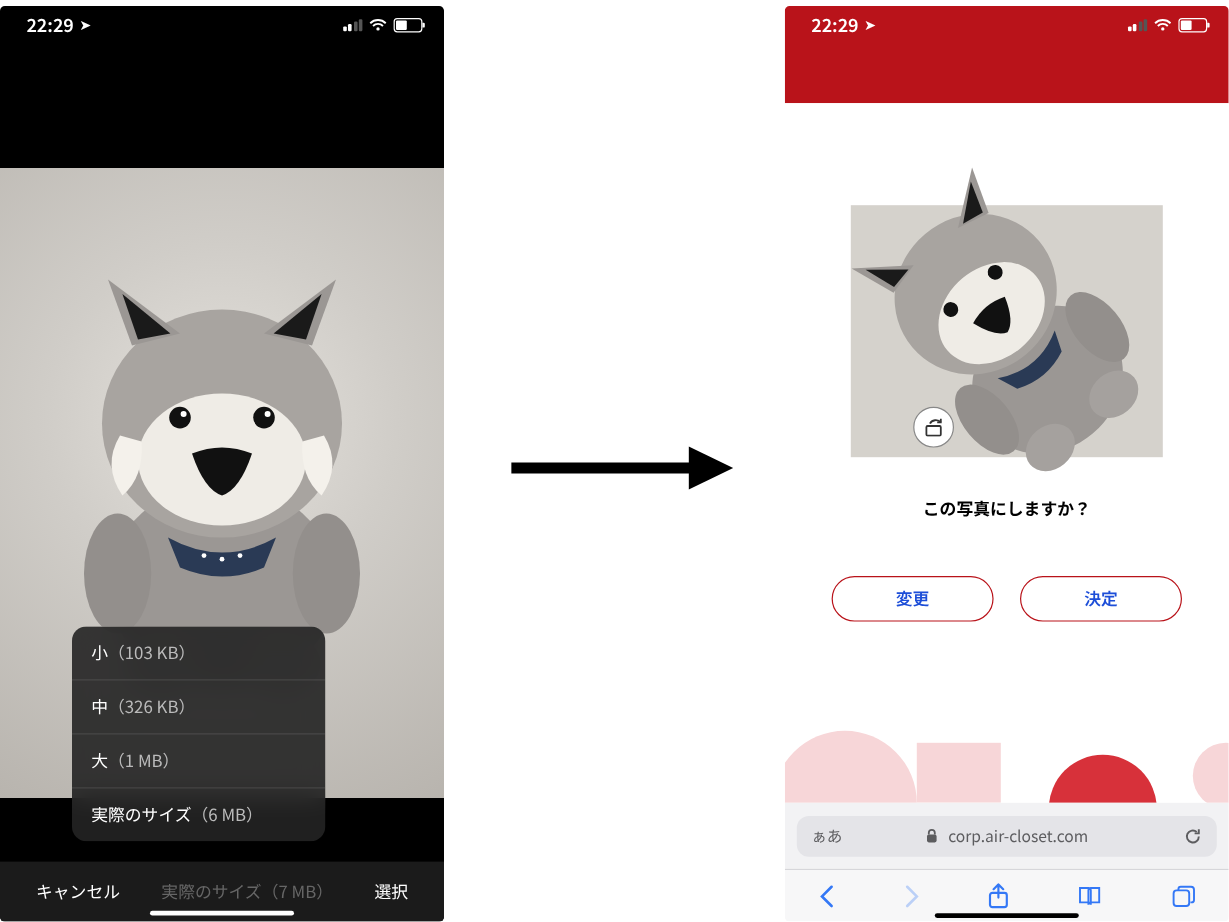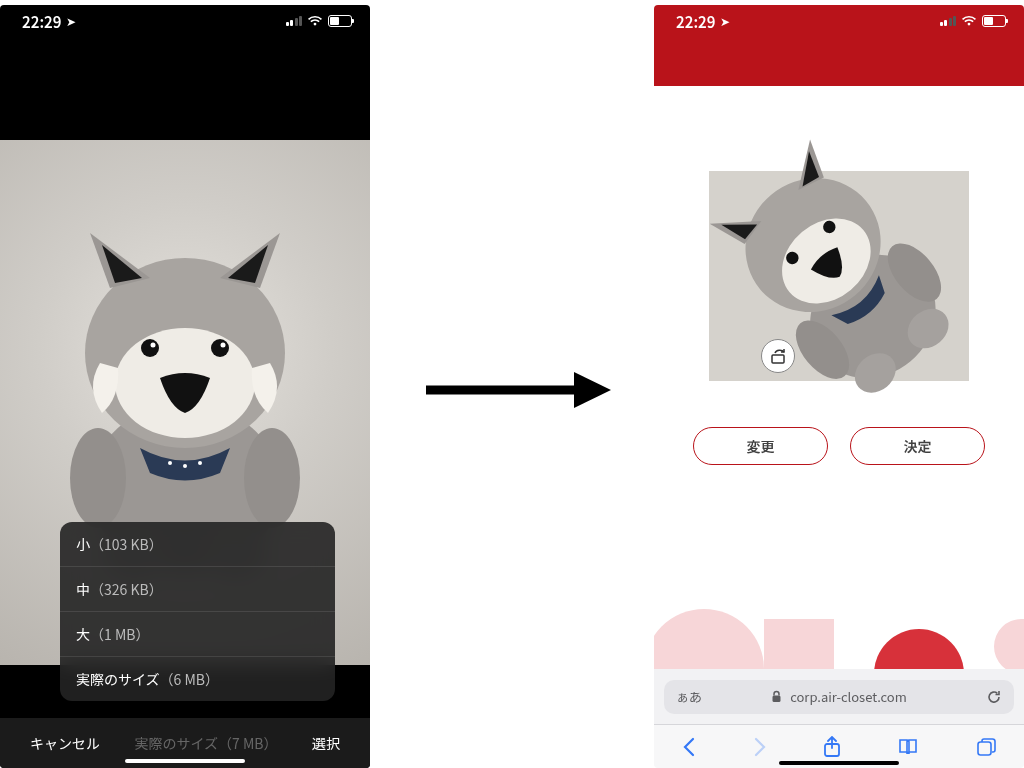--- a/index.html
+++ b/index.html
@@ -19,21 +19,21 @@
   .wifi svg { width:16px; height:12px; }
   .battery { width:24px; height:12px; border:1px solid #fff; border-radius:3px; position:relative; }
   .battery::after { content:""; position:absolute; right:-3px; top:3px; width:2px; height:4px; background:#fff; border-radius:0 1px 1px 0; }
   .battery i { position:absolute; left:1px; top:1px; bottom:1px; width:40%; background:#fff; border-radius:1px; }
 
   
   .photo-area { position:absolute; left:0; top:135px; width:370px; height:525px; background:#d0cdc8; }
   .photo-area .vignette { position:absolute; inset:0; background:radial-gradient(circle at 50% 40%, #e4e1dc 0%, #d0cdc8 40%, #b8b4ae 100%); }
   .wolf { position:absolute; left:50%; top:50%; transform:translate(-50%,-50%); width:290px; height:360px; }
 
-  .popup { position:absolute; left:60px; bottom:67px; width:275px; background:rgba(35,35,35,0.9); backdrop-filter:blur(10px); border-radius:12px; overflow:hidden;margin-top:31px; }
+  .popup { position:absolute; left:60px; bottom:67px; width:211px; background:rgba(35,35,35,0.9); backdrop-filter:blur(10px); border-radius:12px; overflow:hidden;margin-top:31px; }
   .popup .row { padding:12px 16px; color:#fff; font-size:14px; border-bottom:1px solid rgba(255,255,255,0.1); }
   .popup .row:last-child { border-bottom:none; }
   .popup .size { color:#bbb; }
 
   .bottom-bar { position:absolute; left:0; bottom:0; width:100%; height:50px; background:#1b1b1b; display:flex; align-items:center; justify-content:space-between; padding:0 30px; color:#fff; font-size:14px; }
   .bottom-bar .mid { color:#666; }
   .home-ind { position:absolute; left:50%; bottom:5px; transform:translateX(-50%); width:120px; height:4px; background:#fff; border-radius:3px; }
 
   
   .arrow { position:absolute; left:426px; top:370px; }
@@ -48,21 +48,21 @@
   .pr-header .battery { border-color:#fff; }
   .pr-brand { text-align:center; font-size:16px; letter-spacing:1px; display:flex; align-items:center; justify-content:center; gap:5px; font-family:Georgia,serif; }
   .hanger { width:18px; height:12px; }
   .pr-body { position:absolute; top:81px; left:0; right:0; bottom:99px; background:#fff; overflow:hidden; }
   .preview { width:260px; height:210px; margin:85px auto 0; background:#d5d2cc; position:relative; }
   .preview .wolf2 { position:absolute; left:50%; top:50%; transform:translate(-50%,-50%) rotate(-40deg); width:200px; height:260px; }
   .rotbtn { position:absolute; left:52px; bottom:8px; width:34px; height:34px; background:#fff; border:1px solid #888; border-radius:50%; display:flex; align-items:center; justify-content:center; }
   .hint { text-align:center; color:#b9131a; font-size:13px; font-weight:600; margin-top:62px; }
   .ask  { text-align:center; font-size:14px; font-weight:700; margin-top:33px; }
   .btns { display:flex; justify-content:center; gap:22px; margin-top:46px; }
-  .pill { width:135px; height:38px; border:1.5px solid #b9131a; border-radius:22px; color:#404040; display:flex; align-items:center; justify-content:center; font-size:14px; font-weight:600; background:#fff; }
+  .pill { width:135px; height:38px; border:1.5px solid #b9131a; border-radius:22px; color:#1d4ed8; display:flex; align-items:center; justify-content:center; font-size:14px; font-weight:600; background:#fff; }
   .deco { position:absolute; left:0; right:0; bottom:0; height:60px; pointer-events:none; }
   .deco .c1 { position:absolute; left:-10px; bottom:-60px; width:120px; height:120px; background:#f7d6d8; border-radius:50%; }
   .deco .c2 { position:absolute; right:60px; bottom:-50px; width:90px; height:90px; background:#d7313a; border-radius:50%; }
   .deco .c3 { position:absolute; right:-25px; bottom:-5px; width:55px; height:55px; background:#f7d6d8; border-radius:50%; }
   .deco .sq1 { position:absolute; left:110px; bottom:0; width:70px; height:50px; background:#f7d6d8; }
 
   .addr { position:absolute; left:0; right:0; bottom:44px; height:55px; background:#f2f2f4; display:flex; align-items:center; }
   .addr .pill-addr { flex:1; height:34px; margin:0 10px; background:#e4e4e8; border-radius:10px; display:flex; align-items:center; justify-content:center; gap:8px; color:#5c5c5f; font-size:13px; position:relative; }
   .addr .aa { position:absolute; left:12px; font-size:13px; }
   .addr .rl { position:absolute; right:12px; }
@@ -206,20 +206,21 @@
         </svg>
       </div>
       <div class="rotbtn">
         <svg width="18" height="16" viewBox="0 0 18 16">
           <rect x="3" y="7" width="12" height="8" rx="1" fill="none" stroke="#333" stroke-width="1.5"></rect>
           <path d="M6 5 A5 4 0 0 1 15 4" fill="none" stroke="#333" stroke-width="1.5"></path>
           <path d="M15 1 L15 4 L12 4" fill="none" stroke="#333" stroke-width="1.5"></path>
         </svg>
       </div>
     </div>
+    <div class="ask">この写真にしますか？</div>
     <div class="btns">
       <div class="pill">変更</div>
       <div class="pill">決定</div>
     </div>
     <div class="deco">
       <div class="c1"></div>
         <div class="sq1"></div>
         <div class="c2"></div>
         <div class="c3"></div>
     </div>

